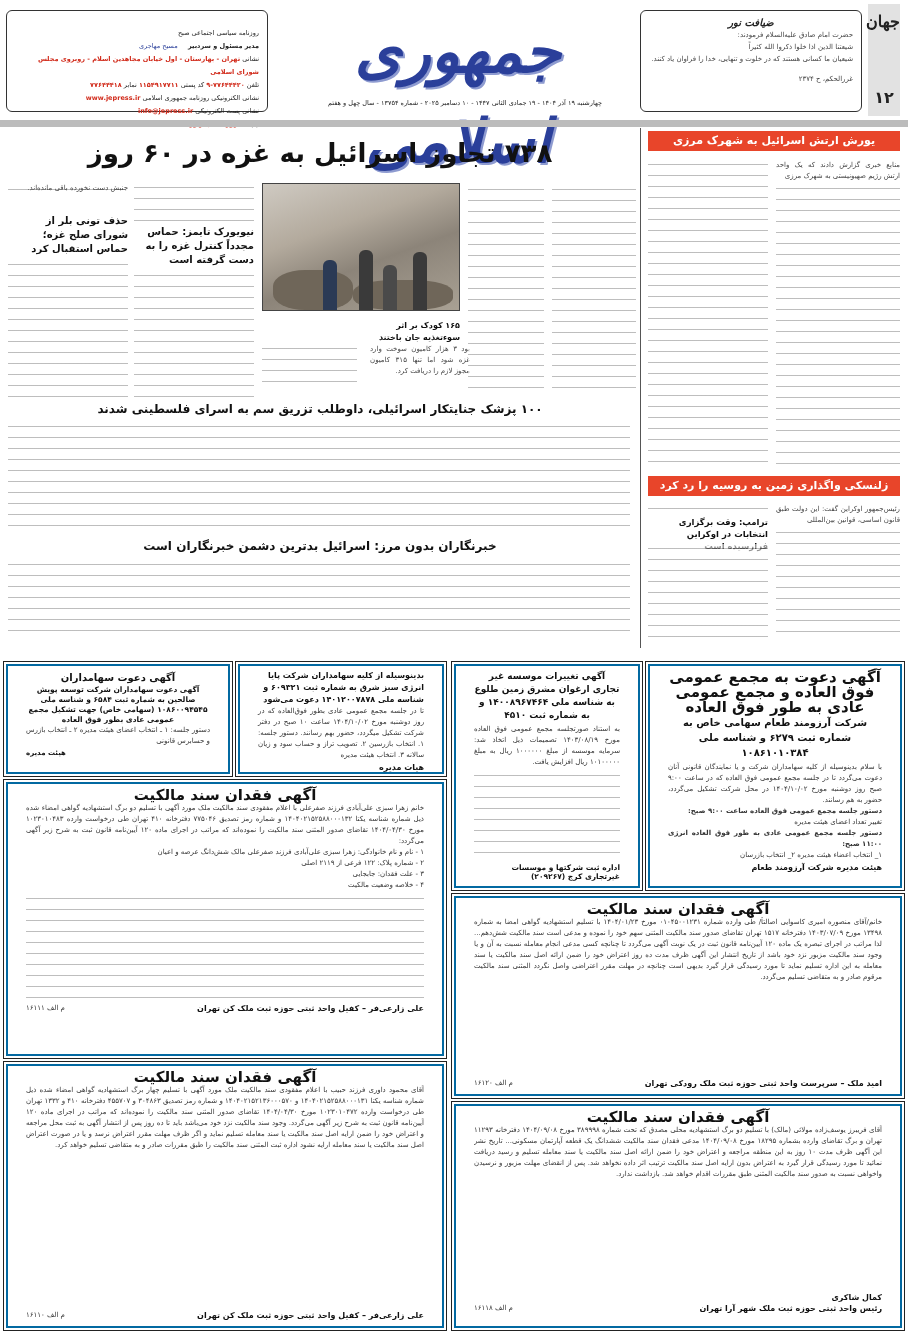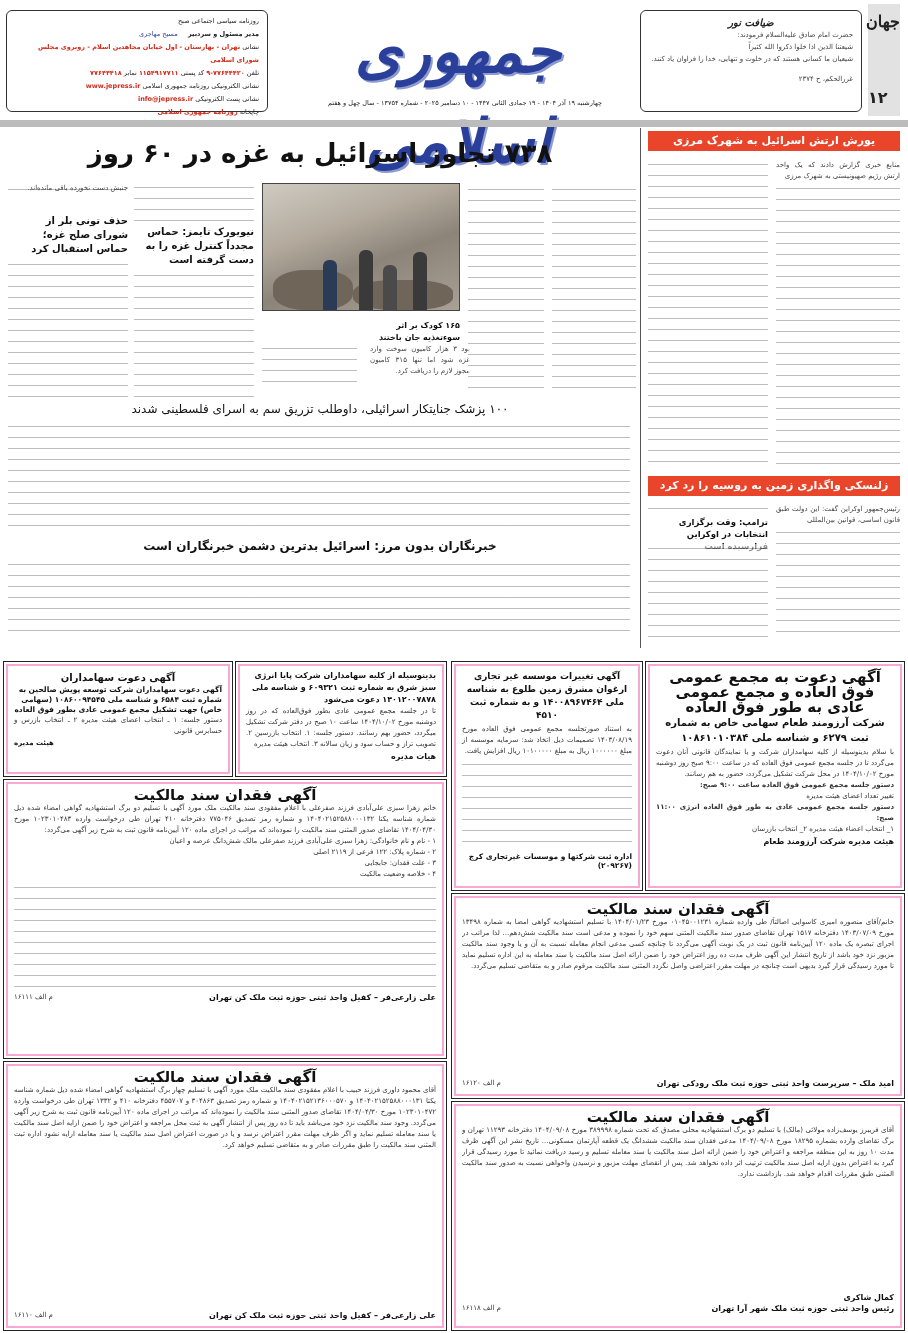--- a/index.html
+++ b/index.html
@@ -3,47 +3,47 @@
 <meta charset="utf-8">
 <style>
 *{box-sizing:border-box;margin:0;padding:0}
 body{width:908px;height:1333px;background:#fff;font-family:"DejaVu Sans",sans-serif;color:#222;direction:rtl;overflow:hidden;position:relative}
 .abs{position:absolute}
 .txt{font-size:7px;line-height:11px;color:#444;text-align:justify}
 .col-lines{background:repeating-linear-gradient(#fff 0 4px,#888 4px 5px,#fff 5px 11px);opacity:.55}
 
 #page-num-box{right:8px;top:4px;width:32px;height:112px;background:#e2e2e2}
 #section-name{right:8px;top:12px;width:32px;text-align:center;font-family:"DejaVu Serif",serif;font-size:16px;font-weight:bold;color:#222}
-#page-num{right:8px;top:88px;width:32px;text-align:left;font-size:16px;font-weight:bold;color:#222}
+#page-num{right:8px;top:88px;width:32px;text-align:center;font-size:16px;font-weight:bold;color:#222}
 #quote-box{left:640px;top:10px;width:222px;height:102px;border:1.5px solid #333;border-radius:6px;padding:6px 8px;font-size:7px;line-height:12px;color:#444}
 #quote-title{text-align:center;font-family:"DejaVu Serif",serif;font-style:italic;font-weight:bold;font-size:10px;color:#222;}
 #masthead{left:308px;top:6px;width:300px;height:90px;text-align:center;font-family:"DejaVu Serif",serif;font-style:italic;font-weight:bold;font-size:60px;color:#2a3f9a;line-height:90px;text-shadow:2px 2px 0 #8e9bd0}
 #dateline{left:300px;top:99px;width:330px;text-align:center;font-size:6.5px;color:#222}
-#info-box{left:6px;top:10px;width:262px;height:102px;border:1.5px solid #333;border-radius:6px;padding:4px 8px;font-size:6.5px;line-height:13px;color:#222}
+#info-box{left:6px;top:10px;width:262px;height:102px;border:1.5px solid #333;border-radius:6px;padding:16px 8px;font-size:6.5px;line-height:13px;color:#222}
 #info-box .red{color:#d12a1a;font-weight:bold}
 #info-box .blue{color:#2a3f9a}
 #info-box b{font-weight:bold}
 #grey-rule{left:0;top:120px;width:908px;height:7px;background:#bcbcbc}
 
 #main-headline{left:0;top:138px;width:640px;text-align:center;font-size:26px;font-weight:bold;color:#111}
 #photo{left:262px;top:183px;width:198px;height:128px;background:linear-gradient(160deg,#cfcac2 0%,#b3aa9d 35%,#8c8479 60%,#a9a194 100%);border:1px solid #444}
 .person{position:absolute;bottom:0;width:14px;border-radius:6px 6px 0 0;background:#3a3a3a}
 .rubble{position:absolute;background:#6f6659;border-radius:40%}
 .sub-bold{font-size:10px;font-weight:bold;color:#111;line-height:14px;text-align:right}
-#headline2{left:0;top:402px;width:640px;text-align:center;font-size:12px;font-weight:normal;color:#111}
+#headline2{left:0;top:402px;width:640px;text-align:center;font-size:12px;font-weight:bold;color:#111}
 #headline3{left:0;top:539px;width:640px;text-align:center;font-size:12px;font-weight:bold;color:#111}
 #vrule{left:640px;top:128px;width:1px;height:520px;background:#555}
 
 .red-bar{background:#e8452a;color:#fff;text-align:center;font-weight:bold;font-size:11px;line-height:20px}
 #red1{left:648px;top:131px;width:252px;height:20px}
 #red2{left:648px;top:476px;width:252px;height:20px}
 
-.ad{border:2px solid #f9a8d4;outline:1px solid #222;outline-offset:2px;padding:4px 6px}
+.ad{border:2px solid #0369a1;outline:1px solid #222;outline-offset:2px;padding:4px 18px}
 .ad h3{text-align:center;font-size:15px;font-weight:bold;color:#111;line-height:15px}
-.ad h4{font-size:8px;font-weight:bold;color:#111;line-height:12px}
+.ad h4{text-align:center;font-size:8px;font-weight:bold;color:#111;line-height:12px}
 .ad .body{font-size:7px;line-height:11px;color:#333;text-align:justify}
 .ad .sig{display:flex;justify-content:space-between;font-size:8px;font-weight:bold;color:#111;margin-top:2px}
 .ad .ref{font-size:7px;font-weight:normal;color:#333}
 </style>
 </head>
 <body>
 
 <div class="abs" id="page-num-box"></div>
 <div class="abs" id="section-name">جهان</div>
 <div class="abs" id="page-num">۱۲</div>

